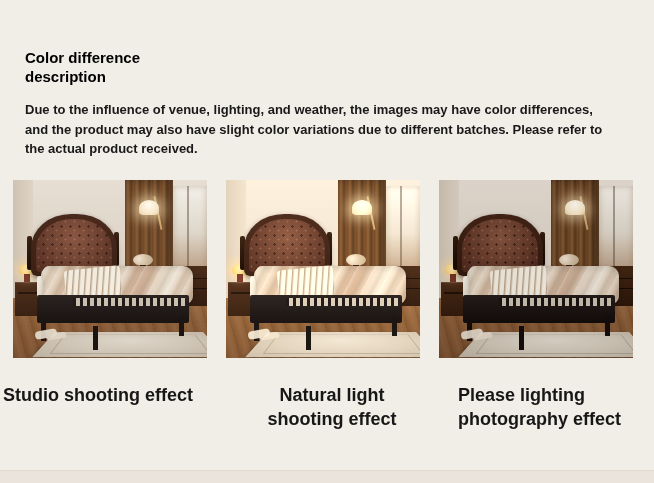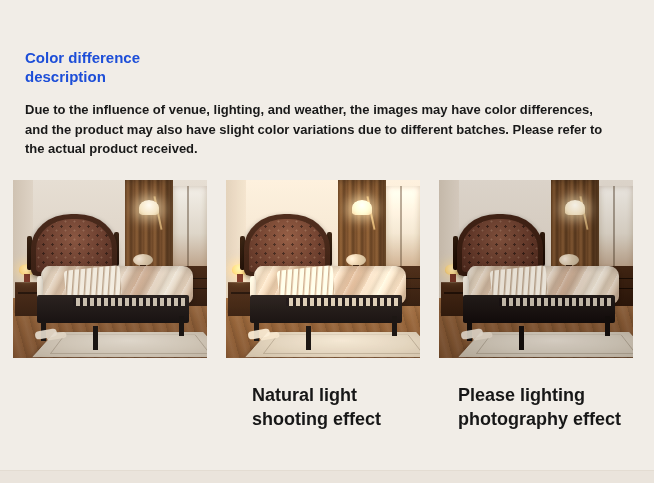--- a/index.html
+++ b/index.html
@@ -26,21 +26,21 @@
   
   .header-block {
     position: absolute;
     left: 25px;
     top: 48px;
     width: 600px;
   }
   .title {
     font-size: 15px;
     font-weight: bold;
-    color: #1d4ed8;
+    color: #000000;
     line-height: 19px;
     letter-spacing: 0px;
     white-space: pre-line;
     margin: 0;
   }
   .body-text {
     margin: 0;
     position: absolute;
     left: 0;
     top: 52px;
@@ -371,21 +371,21 @@
   .caption {
     position: absolute;
     top: 0;
     font-size: 18px;
     font-weight: bold;
     color: #171717;
     line-height: 24px;
     white-space: pre-line;
   }
   .caption.c1 { left: 3px;   width: 230px; }
-  .caption.c2 { left: 252px; width: 200px; }
+  .caption.c2 { left: 232px; width: 200px; text-align: center; }
   .caption.c3 { left: 458px; width: 196px; }
 
   
   .divider {
     position: absolute;
     left: 0;
     top: 470px;
     width: 654px;
     height: 13px;
     background: #eae4dc;
@@ -524,20 +524,21 @@
         <div class="bed-leg l1"></div>
         <div class="bed-leg l2"></div>
         <div class="bed-leg l3"></div>
         <div class="slippers"></div>
       </div>
     </div>
 
   </div>
 
   <div class="captions">
+    <div class="caption c1">Studio shooting effect</div>
     <div class="caption c2">Natural light
 shooting effect</div>
     <div class="caption c3">Please lighting
 photography effect</div>
   </div>
 
   <div class="divider"></div>
 
 </div>
 

